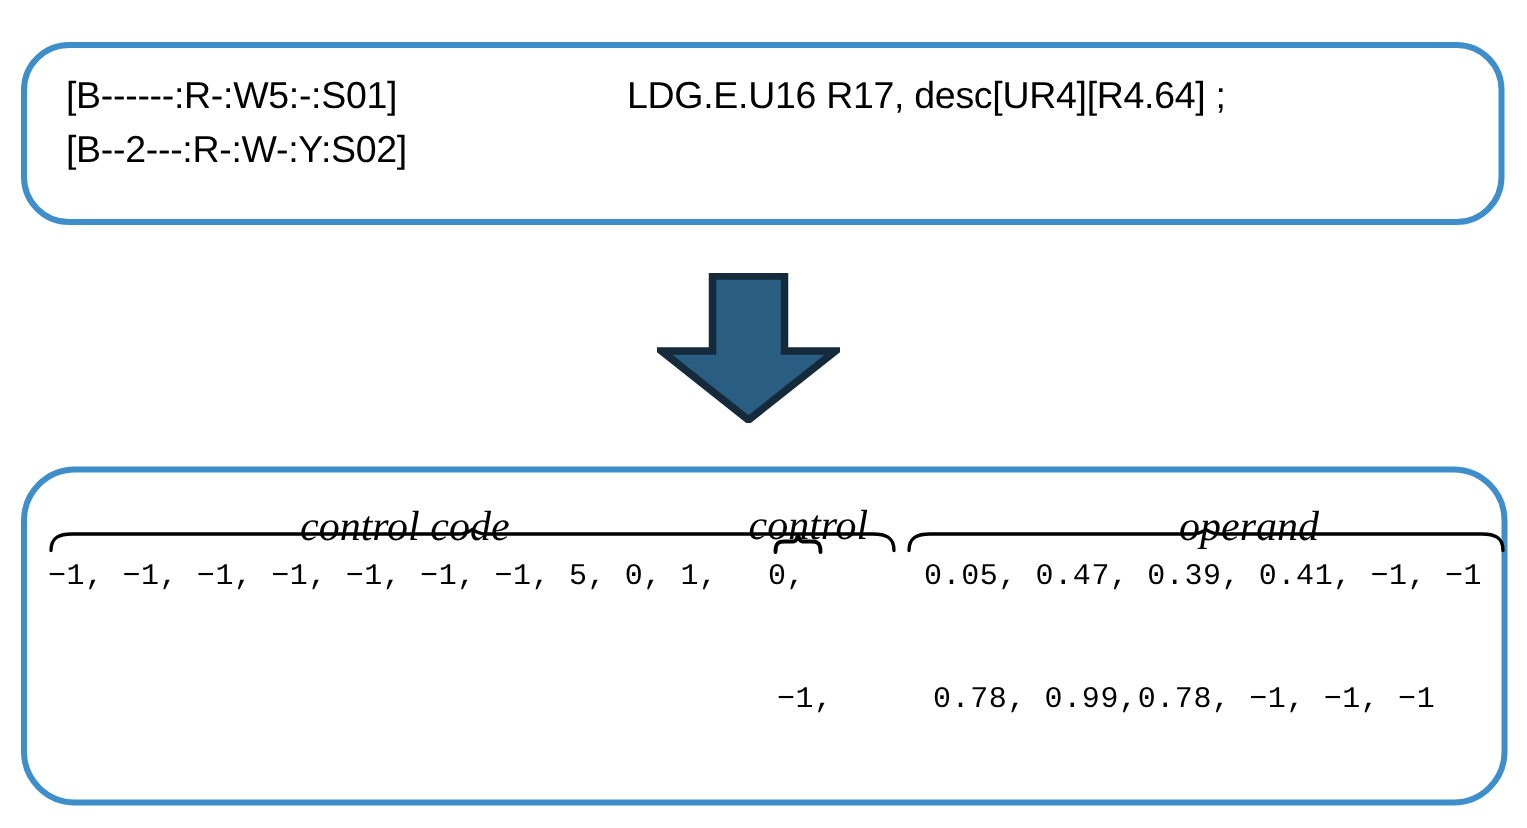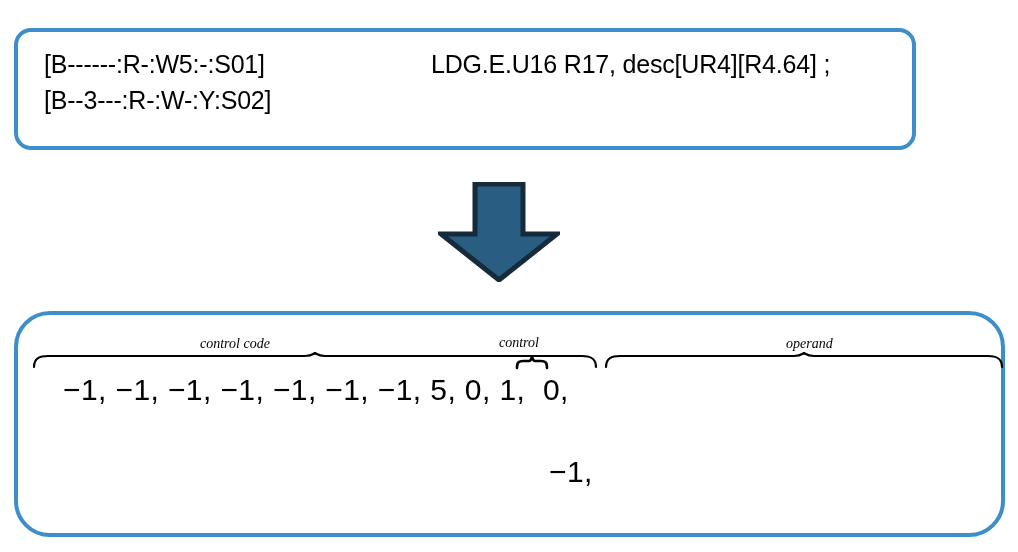--- a/index.html
+++ b/index.html
@@ -18,78 +18,77 @@
   
   .panel {
     position: absolute;
     box-sizing: border-box;
     border: 4px solid #3f8ecc;
     background: #ffffff;
   }
   #sass-panel {
     left: 14px;
     top: 28px;
-    width: 902px;
+    width: 989px;
     height: 122px;
-    border-radius: 17px;
+    border-radius: 32px;
   }
   #vector-panel {
     left: 14px;
     top: 311px;
     width: 991px;
     height: 226px;
     border-radius: 36px;
   }
 
   
   .sass-line {
     position: absolute;
     white-space: pre;
     font-family: "Liberation Sans", sans-serif;
     font-size: 25px;
     color: #000000;
     letter-spacing: -0.2px;
   }
   .sass-ctrl { left: 26px; }
-  .sass-op   { left: 413px; }
+  .sass-op   { left: 400px; }
   .row-1 { top: 18px; }
   .row-2 { top: 54px; }
 
   
   #down-arrow {
     position: absolute;
     left: 438px;
     top: 182px;
     width: 122px;
     height: 100px;
   }
 
   
   .vec-row {
     position: absolute;
     white-space: pre;
-    font-family: Liberation Sans, sans-serif;
-    font-size: 30px;
+    font-family: Liberation Mono, monospace;
+    font-size: 20px;
     color: #000000;
     letter-spacing: 0.4px;
-    margin-left: 31px;
   }
   #vec-row1-ctrl    { left: 14px;  top: 58px; }
   #vec-row1-opcode  { left: 494px; top: 58px; }
   #vec-row1-operand { left: 598px; top: 58px; }
   #vec-row2-ctrl    { left: 14px;  top: 140px; }
   #vec-row2-opcode  { left: 500px; top: 140px; }
   #vec-row2-operand { left: 604px; top: 140px; }
 
   
   .grp-label {
     position: absolute;
     font-family: "Liberation Serif", serif;
     font-style: italic;
-    font-size: 14px;
+    font-size: 28px;
     color: #000000;
     white-space: nowrap;
   }
   #label-control-code { left: 182px; top: 21px; }
   #label-opcode       { left: 481px; top: 20px; }
   #label-operand      { left: 740px; top: 21px; margin-left: 28px; }
 
   .brace {
     position: absolute;
     overflow: visible;
@@ -105,21 +104,21 @@
     stroke-linejoin: round;
   }
   #brace-opcode path { stroke-width: 2.6; }
 </style>
 </head>
 <body>
 
 <div class="panel" id="sass-panel">
   <span class="sass-line sass-ctrl row-1">[B------:R-:W5:-:S01]</span>
   <span class="sass-line sass-op row-1">LDG.E.U16 R17, desc[UR4][R4.64] ;</span>
-  <span class="sass-line sass-ctrl row-2">[B--3---:R-:W-:Y:S02]</span>
+  <span class="sass-line sass-ctrl row-2">[B--2---:R-:W-:Y:S02]</span>
 </div>
 
 <svg id="down-arrow" viewBox="0 0 122 100">
   <polygon points="37,2 85,2 85,52 119,52 61,98 3,52 37,52" fill="#2a5d82" stroke="#152a3a" stroke-width="5" stroke-linejoin="miter"></polygon>
 </svg>
 
 <div class="panel" id="vector-panel">
 
   <span class="grp-label" id="label-control-code">control code</span>
   <span class="grp-label" id="label-opcode">control</span>
@@ -130,15 +129,17 @@
   </svg>
   <svg class="brace" id="brace-opcode" viewBox="0 0 34 12" preserveAspectRatio="none">
     <path d="M2,11 C2,5 4,4 8,4 L14,4 C16,4 16,2 17,0 C18,2 18,4 20,4 L26,4 C30,4 32,5 32,11"></path>
   </svg>
   <svg class="brace" id="brace-operand" viewBox="0 0 400 15" preserveAspectRatio="none">
     <path d="M2,14 C2,5 8,3 16,3 L190,3 C197,3 198,1 200,0 C202,1 203,3 210,3 L384,3 C392,3 398,5 398,14"></path>
   </svg>
 
   <span class="vec-row" id="vec-row1-ctrl">−1, −1, −1, −1, −1, −1, −1, 5, 0, 1,</span>
   <span class="vec-row" id="vec-row1-opcode">0,</span>
+  <span class="vec-row" id="vec-row1-operand">0.05, 0.47, 0.39, 0.41, −1, −1</span>
 
   <span class="vec-row" id="vec-row2-opcode">−1,</span>
+  <span class="vec-row" id="vec-row2-operand">0.78, 0.99,0.78, −1, −1, −1</span>
 </div>
 
 </body></html>

